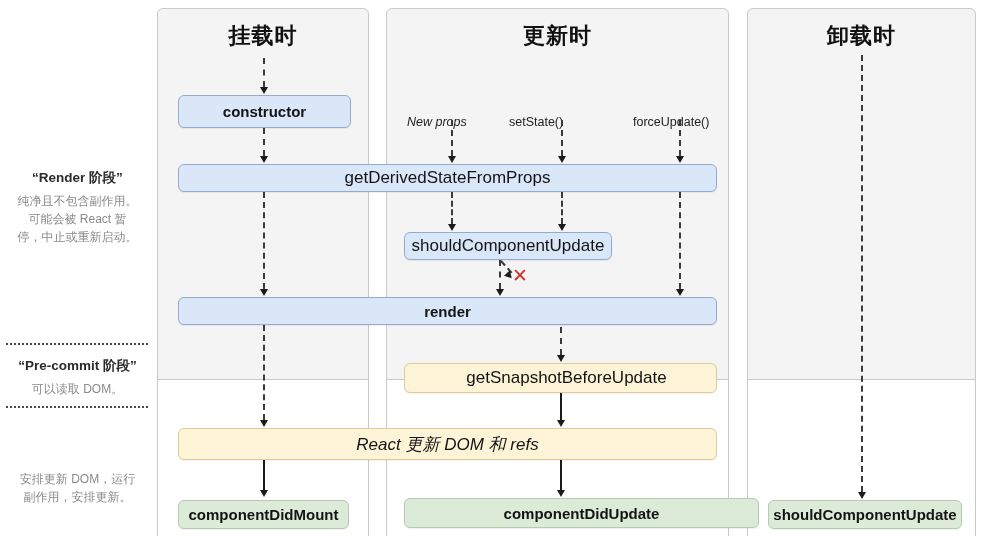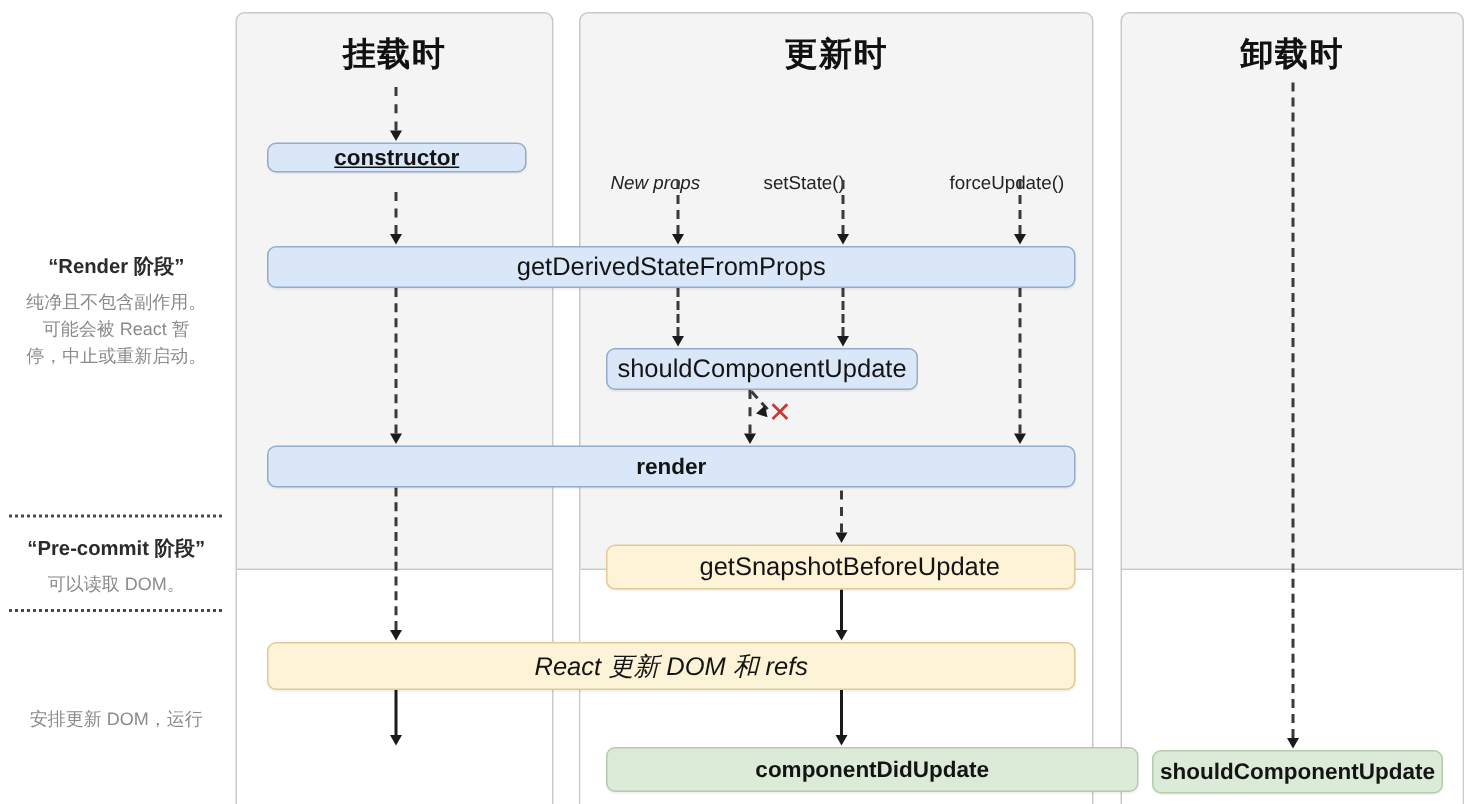--- a/index.html
+++ b/index.html
@@ -71,20 +71,21 @@
   <div class="phase-desc" style="top:192px;">纯净且不包含副作用。</div>
   <div class="phase-desc" style="top:210px;">可能会被 React 暂</div>
   <div class="phase-desc" style="top:228px;">停，中止或重新启动。</div>
 
   <div class="sep" style="top:343px;"></div>
   <div class="phase-title" style="top:357px;">“Pre-commit 阶段”</div>
   <div class="phase-desc" style="top:380px;">可以读取 DOM。</div>
   <div class="sep" style="top:406px;"></div>
 
   <div class="phase-desc" style="top:470px;">安排更新 DOM，运行</div>
+  <div class="phase-desc" style="top:488px;">副作用，安排更新。</div>
 
   <div class="trigger italic" style="left:407px;width:90px;">New props</div>
   <div class="trigger" style="left:509px;width:90px;">setState()</div>
   <div class="trigger" style="left:633px;width:94px;">forceUpdate()</div>
 
   <div class="vdash" style="left:263px;top:58px;height:29px;"></div>
   <div class="ah" style="left:260px;top:87px;"></div>
 
   <div class="vdash" style="left:263px;top:128px;height:28px;"></div>
   <div class="ah" style="left:260px;top:156px;"></div>
@@ -128,30 +129,31 @@
 
   <div class="vsolid" style="left:560px;top:393px;height:27px;"></div>
   <div class="ah" style="left:557px;top:420px;"></div>
 
   <div class="vsolid" style="left:560px;top:460px;height:30px;"></div>
   <div class="ah" style="left:557px;top:490px;"></div>
 
   <div class="vdash" style="left:861px;top:55px;height:437px;"></div>
   <div class="ah" style="left:858px;top:492px;"></div>
 
-  <div class="lbox b-blue bold" style="left:178px;top:95px;width:173px;height:20px;text-decoration:underline;">constructor</div>
+  <div class="lbox b-blue bold" style="left:178px;top:95px;width:173px;height:33px;">constructor</div>
 
   <div class="lbox b-blue" style="left:178px;top:164px;width:539px;height:28px;">getDerivedStateFromProps</div>
 
   <div class="lbox b-blue" style="left:404px;top:232px;width:208px;height:28px;">shouldComponentUpdate</div>
 
   <div class="lbox b-blue bold" style="left:178px;top:297px;width:539px;height:28px;">render</div>
 
   <div class="lbox b-cream" style="left:404px;top:363px;width:313px;height:30px;padding-left:12px;">getSnapshotBeforeUpdate</div>
 
   <div class="lbox b-cream italic" style="left:178px;top:428px;width:539px;height:32px;">React 更新 DOM 和 refs</div>
 
+  <div class="lbox b-green bold" style="left:178px;top:500px;width:171px;height:29px;">componentDidMount</div>
 
   <div class="lbox b-green bold" style="left:404px;top:498px;width:355px;height:30px;">componentDidUpdate</div>
 
   <div class="lbox b-green bold" style="left:768px;top:500px;width:194px;height:29px;">shouldComponentUpdate</div>
 
 </div>
 
 </body></html>

